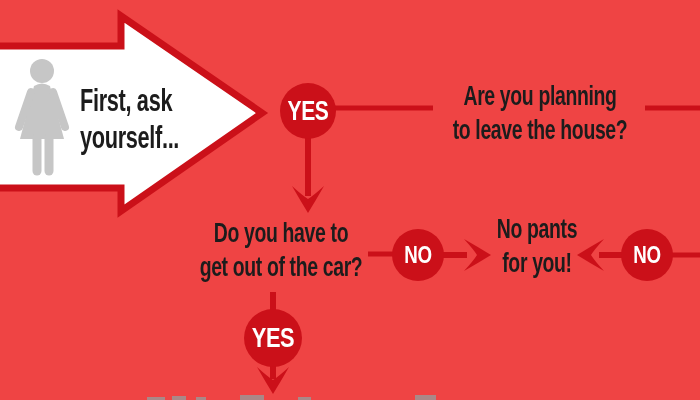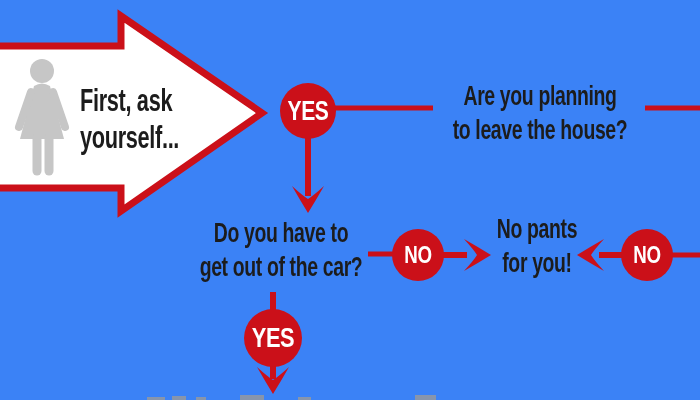--- a/index.html
+++ b/index.html
@@ -1,20 +1,20 @@
 <!DOCTYPE html>
 <html><head>
 <meta charset="utf-8">
 <style>
   html, body { margin: 0; padding: 0; background: #fff; }
   .stage {
     position: relative;
     width: 700px;
     height: 400px;
-    background: #3b82f6;
+    background: #ef4444;
     overflow: hidden;
     font-family: "Liberation Sans", sans-serif;
   }
   .stage svg { position: absolute; left: 0; top: 0; }
   .txt {
     position: absolute;
     font-weight: bold;
     color: #1c1c1c;
     white-space: nowrap;
     letter-spacing: -0.5px;

